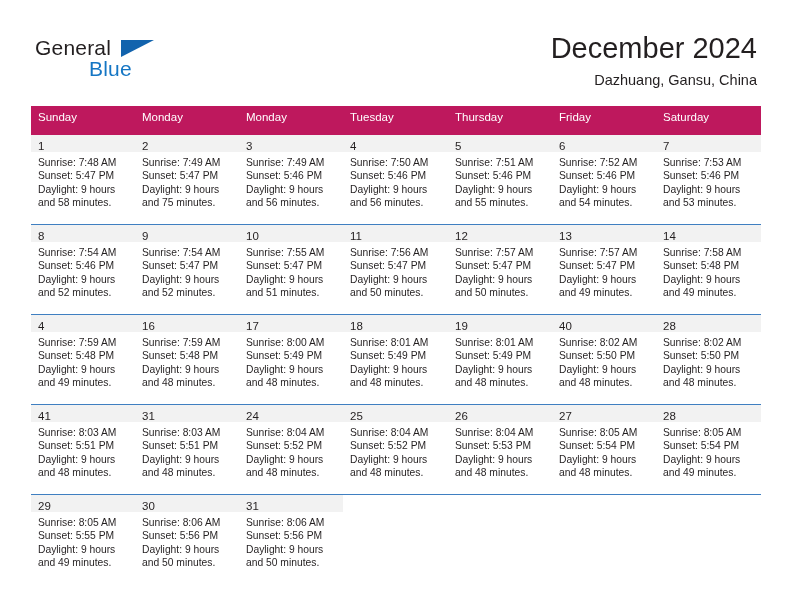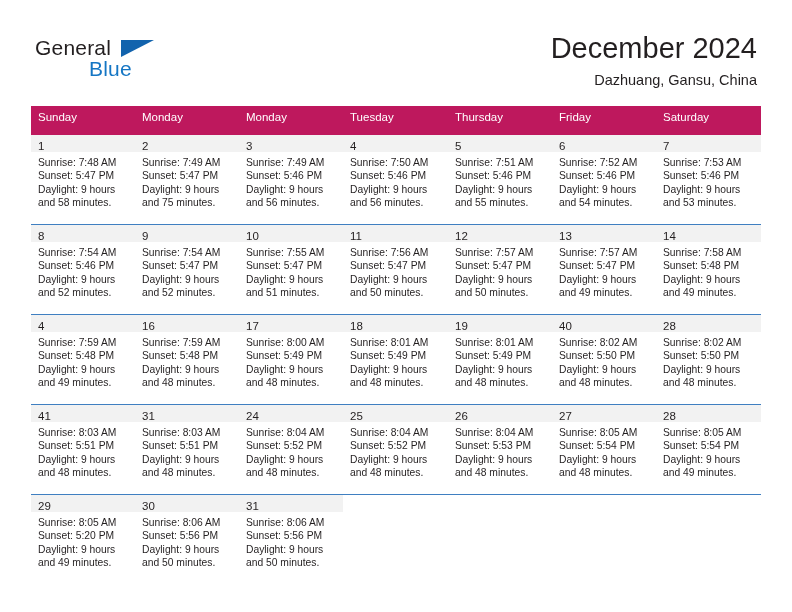--- a/index.html
+++ b/index.html
@@ -499,21 +499,21 @@
               </div>
             </div>
           </td>
         </tr>
         <tr class="week-row">
           <td>
             <div class="daycell filled">
               <div class="daynum-band"><span class="daynum">29</span></div>
               <div class="dayinfo">
                 <div>Sunrise: 8:05 AM</div>
-                <div>Sunset: 5:20 PM</div>
+                <div>Sunset: 5:55 PM</div>
                 <div>Daylight: 9 hours</div>
                 <div>and 49 minutes.</div>
               </div>
             </div>
           </td>
           <td>
             <div class="daycell filled">
               <div class="daynum-band"><span class="daynum">30</span></div>
               <div class="dayinfo">
                 <div>Sunrise: 8:06 AM</div>

